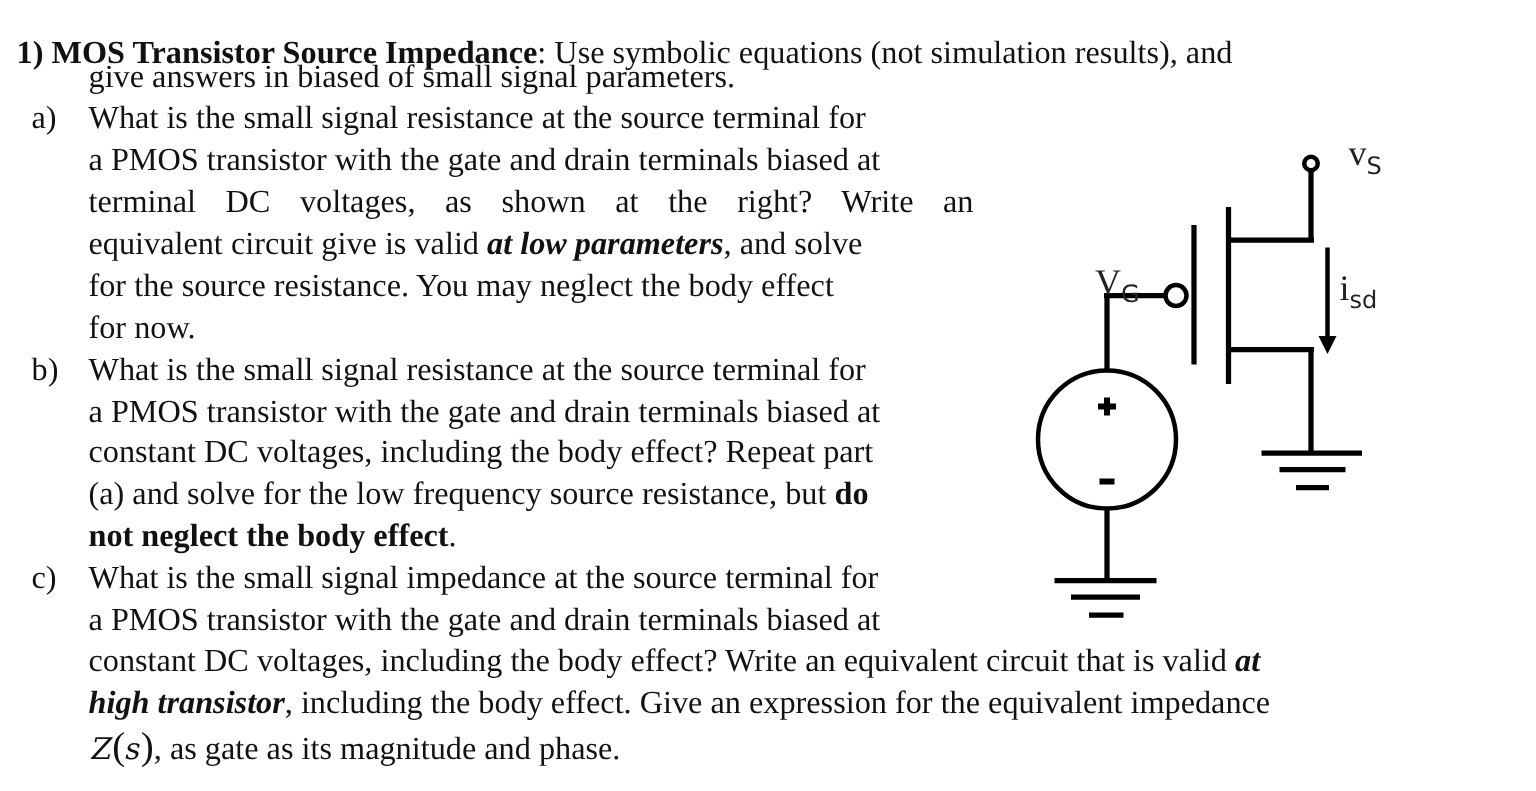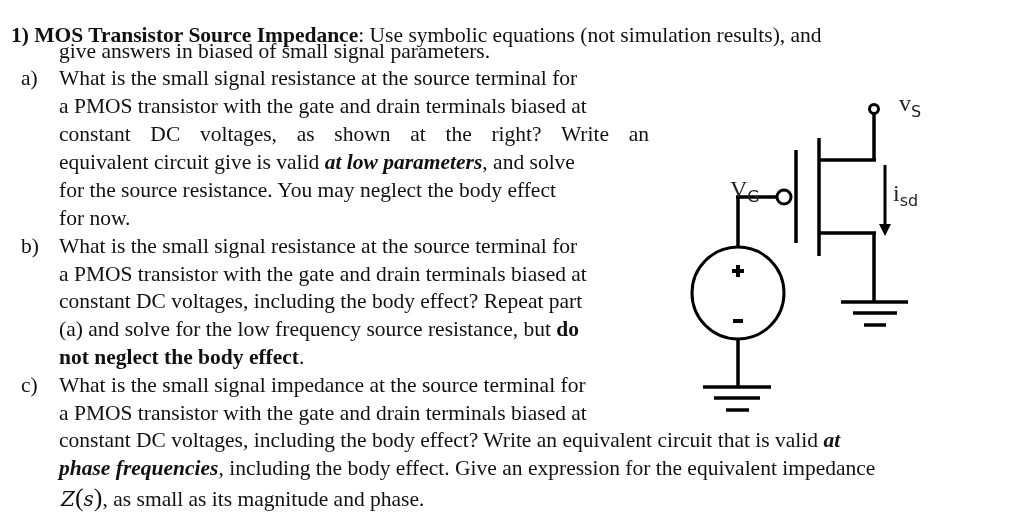--- a/index.html
+++ b/index.html
@@ -20,21 +20,21 @@
 
 <div class="line" style="left:11px; top:10px;margin-top:12px;">
   <span class="b">1)</span>
   <span class="b">MOS Transistor Source Impedance</span><span>: Use symbolic equations (not simulation results), and</span>
 </div>
 <div class="line" style="left:59px; top:38px;">give answers in biased of small signal parameters.</div>
 
 <div class="line" style="left:21px; top:65px;">a)</div>
 <div class="line" style="left:59px; top:65px;">What is the small signal resistance at the source terminal for</div>
 <div class="line" style="left:59px; top:93px;">a PMOS transistor with the gate and drain terminals biased at</div>
-<div class="line just" style="left:59px; top:121px; width:590px;">constant DC voltages, as shown at the right?  Write an</div>
+<div class="line just" style="left:59px; top:121px; width:590px;">terminal DC voltages, as shown at the right?  Write an</div>
 <div class="line" style="left:59px; top:149px;">
   <span>equivalent circuit give is valid </span><span class="bi">at low parameters</span><span>, and solve</span>
 </div>
 <div class="line" style="left:59px; top:177px;">for the source resistance.  You may neglect the body effect</div>
 <div class="line" style="left:59px; top:205px;">for now.</div>
 
 <div class="line" style="left:21px; top:233px;">b)</div>
 <div class="line" style="left:59px; top:233px;">What is the small signal resistance at the source terminal for</div>
 <div class="line" style="left:59px; top:261px;">a PMOS transistor with the gate and drain terminals biased at</div>
 <div class="line" style="left:59px; top:288px;">constant DC voltages, including the body effect?  Repeat part</div>
@@ -45,24 +45,24 @@
   <span class="b">not neglect the body effect</span><span>.</span>
 </div>
 
 <div class="line" style="left:21px; top:372px;">c)</div>
 <div class="line" style="left:59px; top:372px;text-align:center;">What is the small signal impedance at the source terminal for</div>
 <div class="line" style="left:59px; top:400px;">a PMOS transistor with the gate and drain terminals biased at</div>
 <div class="line" style="left:59px; top:427px;">
   <span>constant DC voltages, including the body effect?  Write an equivalent circuit that is valid </span><span class="bi">at</span>
 </div>
 <div class="line" style="left:59px; top:455px;">
-  <span class="bi">phase frequencies</span><span>, including the body effect. Give an expression for the equivalent impedance</span>
+  <span class="bi">high transistor</span><span>, including the body effect. Give an expression for the equivalent impedance</span>
 </div>
 <div class="line" style="left:61px; top:484px;">
-  <span class="zs">Z</span><span class="paren">(</span><span class="zs">s</span><span class="paren">)</span><span>, as small as its magnitude and phase.</span>
+  <span class="zs">Z</span><span class="paren">(</span><span class="zs">s</span><span class="paren">)</span><span>, as gate as its magnitude and phase.</span>
 </div>
 
 <svg width="1024" height="527" viewBox="0 0 1024 527">
   <g stroke="#000" stroke-width="3.5" fill="none" stroke-linecap="butt">
 
     <circle cx="874" cy="109" r="4.5" stroke-width="3"></circle>
     <line x1="874" y1="113" x2="874" y2="161"></line>
     <line x1="819" y1="160" x2="876" y2="160"></line>
 
     <line x1="819" y1="138" x2="819" y2="256"></line>

